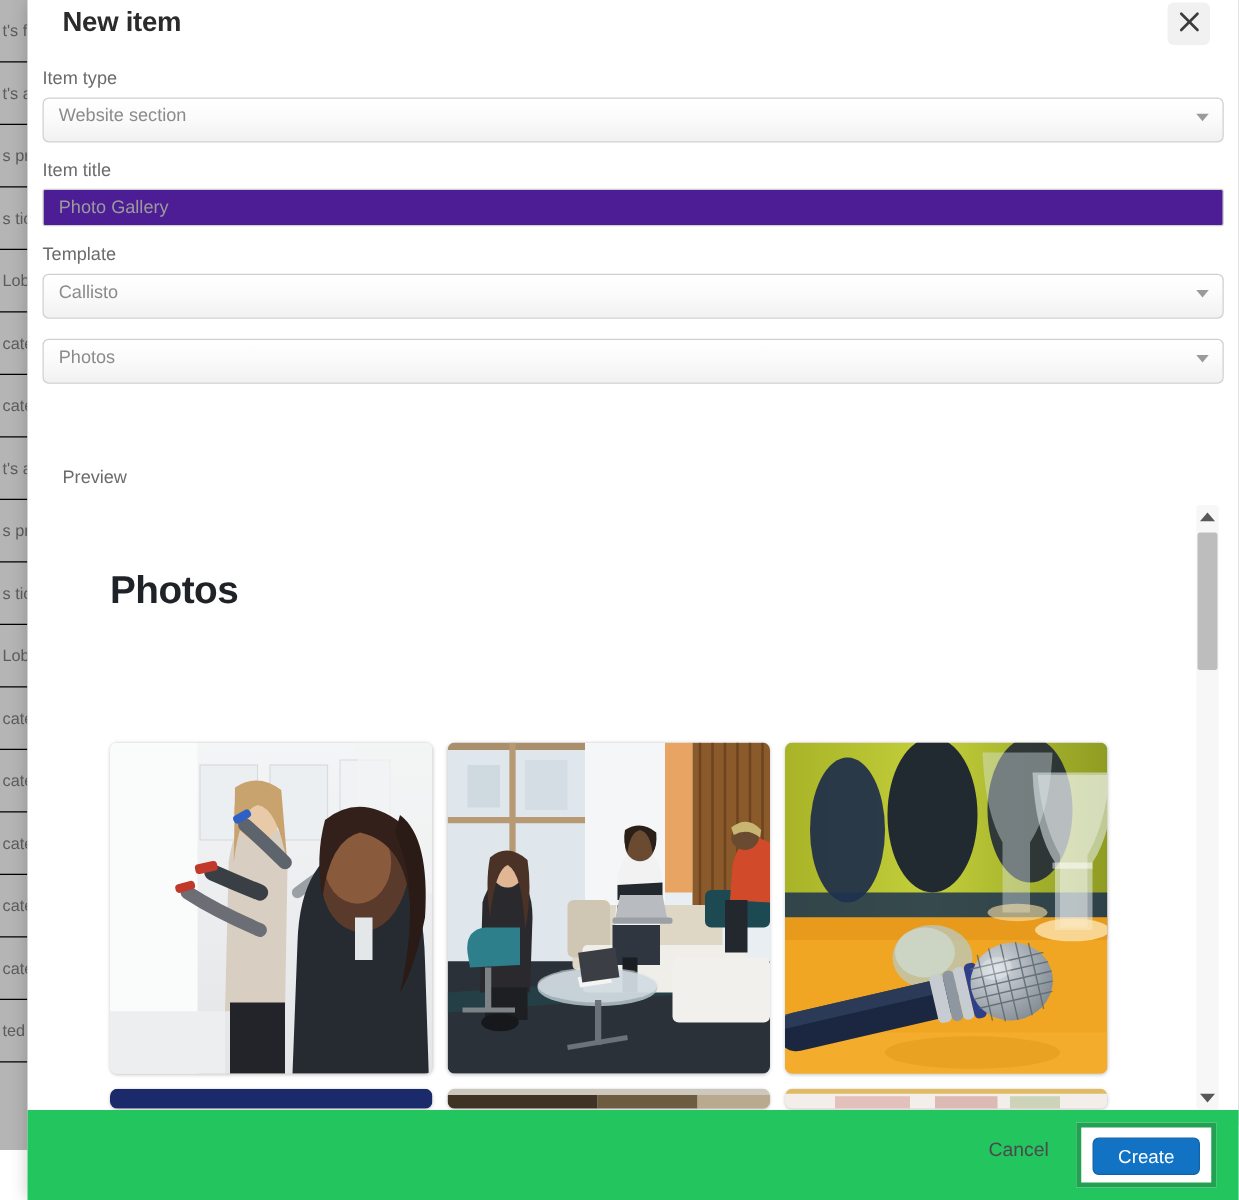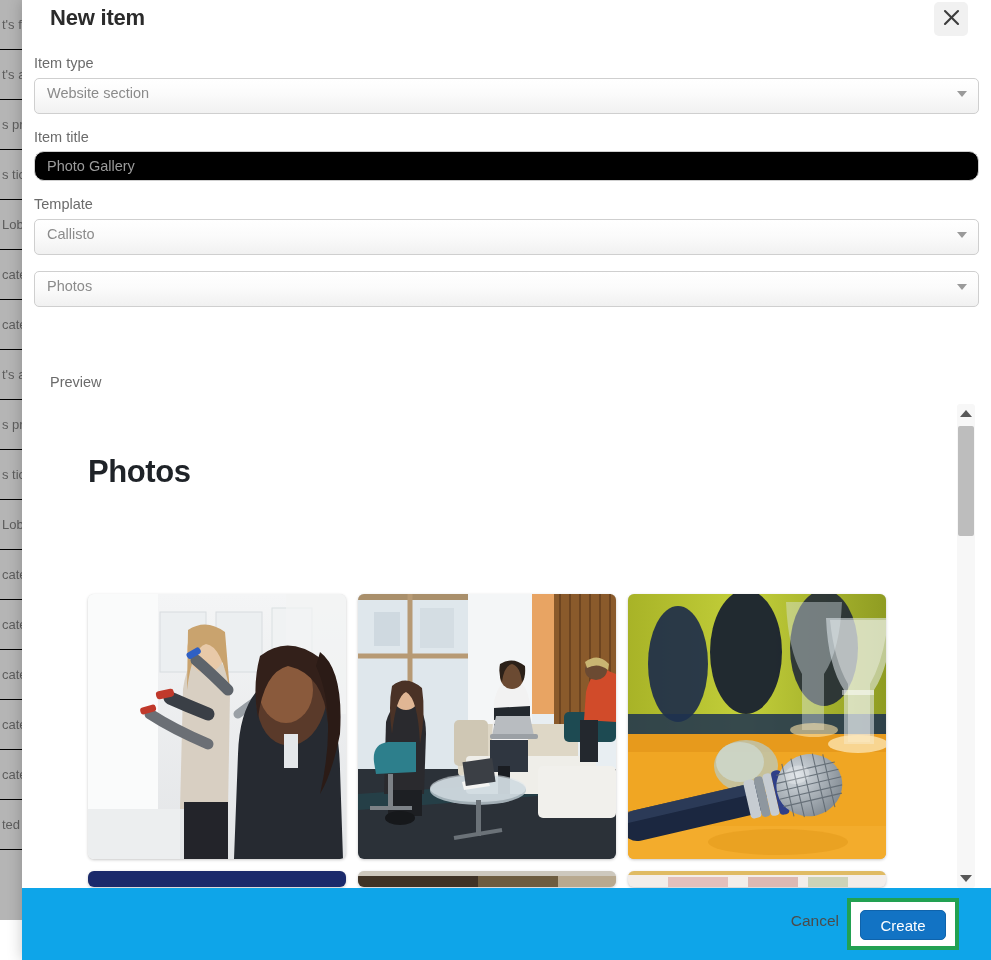--- a/index.html
+++ b/index.html
@@ -140,22 +140,22 @@
     width: 0; height: 0;
     border-left: 5px solid transparent;
     border-right: 5px solid transparent;
     border-top: 6px solid #9a9a9a;
   }
 
   .text-input {
     width: 100%;
     height: 30px;
     border: 1px solid #cfcfcf;
-    border-radius: 10px;
-    background: #000000;
+    border-radius: 2px;
+    background: #4c1d95;
     box-sizing: border-box;
     padding: 0 12px;
     font-size: 14.5px;
     font-family: "Liberation Sans", sans-serif;
     color: #8b8b8b;
     outline: none;
   }
   .text-input::placeholder { color: #9b9b9b; }
 
   
@@ -236,36 +236,36 @@
     border-radius: 2px;
     cursor: pointer;
   }
 
   
   .modal-footer {
     position: absolute;
     left: 0; bottom: 0;
     width: 969px;
     height: 72px;
-    background: #0ea5e9;
+    background: #22c55e;
   }
   .cancel-btn {
     position: absolute;
     right: 148px; top: 18px;
     background: none;
     border: none;
     font-size: 15.5px;
     font-family: "Liberation Sans", sans-serif;
     color: #4b4b4b;
     cursor: pointer;
     padding: 6px 4px;
   }
   .highlight-box {
     position: absolute;
-    right: 32px; top: 10px;
+    right: 18px; top: 10px;
     width: 112px;
     height: 52px;
     border: 4px solid #22a152;
     background: #ffffff;
     box-sizing: border-box;
   }
   .create-btn {
     position: absolute;
     left: 9px; top: 8px;
     width: 86px;

